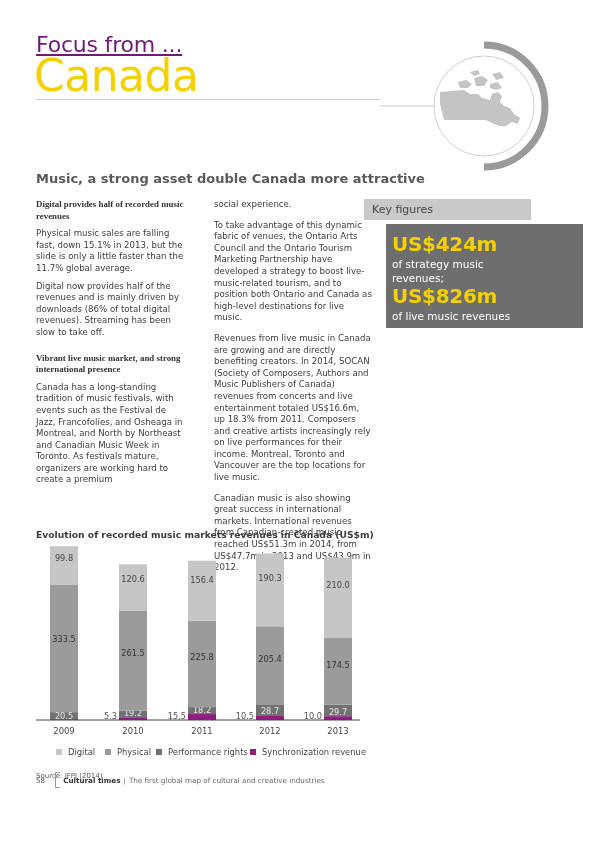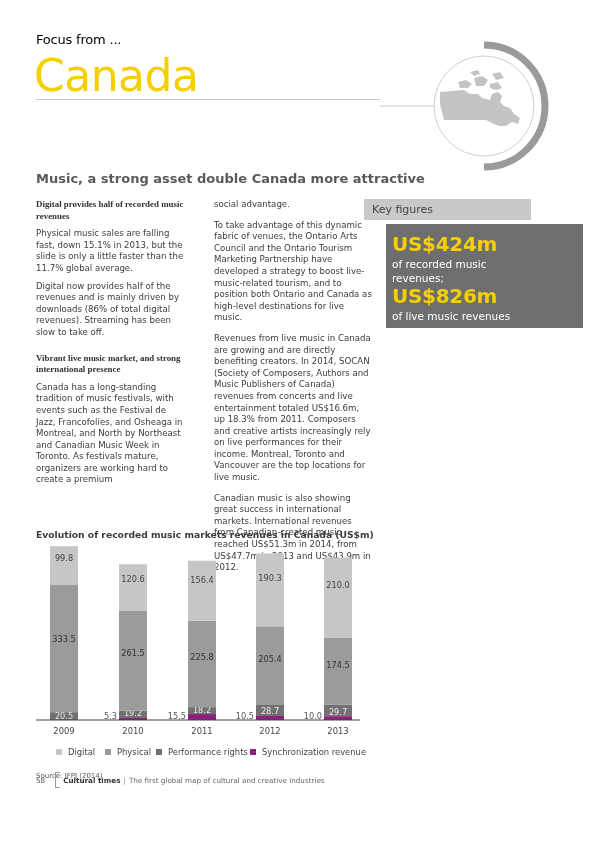--- a/index.html
+++ b/index.html
@@ -1,21 +1,21 @@
 <!DOCTYPE html>
 <html><head>
 <meta charset="utf-8">
 <style>
   html, body { margin: 0; padding: 0; }
   body {
     width: 600px; height: 848px; position: relative; overflow: hidden;
     background: #ffffff; font-family: "DejaVu Sans", sans-serif; color: #3c3c3c;
   }
   .abs { position: absolute; }
-  #kicker { left: 36px; top: 32px; font-size: 13px; color: #000000; letter-spacing: -0.2px; }
+  #kicker { left: 36px; top: 32px; font-size: 22px; color: #701a75; letter-spacing: -0.2px; text-decoration: underline; }
   #country { left: 34px; top: 50px; font-size: 44px; color: #f5d000; letter-spacing: -0.5px; line-height: 52px; }
   #header-rule { left: 36px; top: 99px; width: 344px; height: 1px; background: #c8c8c8; }
   #map-wrap { left: 374px; top: 28px; width: 200px; height: 150px; }
   #section-title { left: 36px; top: 171px; font-size: 13px; font-weight: bold; color: #5a5a5a; }
   .col { position: absolute; font-size: 8.6px; line-height: 11.6px; color: #3c3c3c; }
   .col p { margin: 0 0 6px 0; }
   .col h4 { margin: 0 0 6px 0; font-size: 8.9px; line-height: 11.6px; font-weight: bold; color: #333; font-family: Liberation Serif, serif; }
   #col1 { left: 36px; top: 199px; width: 150px; }
   #col2 { left: 214px; top: 199px; width: 158px; }
   #kf-head { left: 364px; top: 199px; width: 167px; height: 21px; background: #c9c9c9; }
@@ -61,32 +61,32 @@
 
 <div class="col" id="col1">
   <h4>Digital provides half of recorded music revenues</h4>
   <p>Physical music sales are falling fast, down 15.1% in 2013, but the slide is only a little faster than the 11.7% global average.</p>
   <p style="margin-bottom:14px">Digital now provides half of the revenues and is mainly driven by downloads (86% of total digital revenues). Streaming has been slow to take off.</p>
   <h4>Vibrant live music market, and strong international presence</h4>
   <p>Canada has a long-standing tradition of music festivals, with events such as the Festival de Jazz, Francofolies, and Osheaga in Montreal, and North by Northeast and Canadian Music Week in Toronto. As festivals mature, organizers are working hard to create a premium</p>
 </div>
 
 <div class="col" id="col2">
-  <p style="margin-bottom:9px">social advantage.</p>
+  <p style="margin-bottom:9px">social experience.</p>
   <p style="margin-bottom:9px">To take advantage of this dynamic fabric of venues, the Ontario Arts Council and the Ontario Tourism Marketing Partnership have developed a strategy to boost live-music-related tourism, and to position both Ontario and Canada as high-level destinations for live music.</p>
   <p style="margin-bottom:9px">Revenues from live music in Canada are growing and are directly benefiting creators. In 2014, SOCAN (Society of Composers, Authors and Music Publishers of Canada) revenues from concerts and live entertainment totaled US$16.6m, up 18.3% from 2011. Composers and creative artists increasingly rely on live performances for their income. Montreal, Toronto and Vancouver are the top locations for live music.</p>
   <p>Canadian music is also showing great success in international markets. International revenues from Canadian-created music reached US$51.3m in 2014, from US$47.7m in 2013 and US$43.9m in 2012.</p>
 </div>
 
 <div class="abs" id="kf-head">
   <span>Key figures</span>
 </div>
 <div class="abs" id="kf-body">
   <div class="kf-big" style="top:8px">US$424m</div>
-  <div class="kf-small" style="top:33px">of recorded music</div>
+  <div class="kf-small" style="top:33px">of strategy music</div>
   <div class="kf-small" style="top:47px">revenues;</div>
   <div class="kf-big" style="top:60px">US$826m</div>
   <div class="kf-small" style="top:85px">of live music revenues</div>
 </div>
 
 <div class="abs" id="chart-title">Evolution of recorded music markets revenues in Canada (US$m)</div>
 
 <svg class="abs" id="chart" xmlns="http://www.w3.org/2000/svg">
     <rect x="50" y="712.1485" width="28" height="7.8515" fill="#717171"></rect>
     <text x="64" y="718.5" text-anchor="middle" font-size="8.2" fill="#e6e6e6" font-family="DejaVu Sans, sans-serif">20.5</text>

